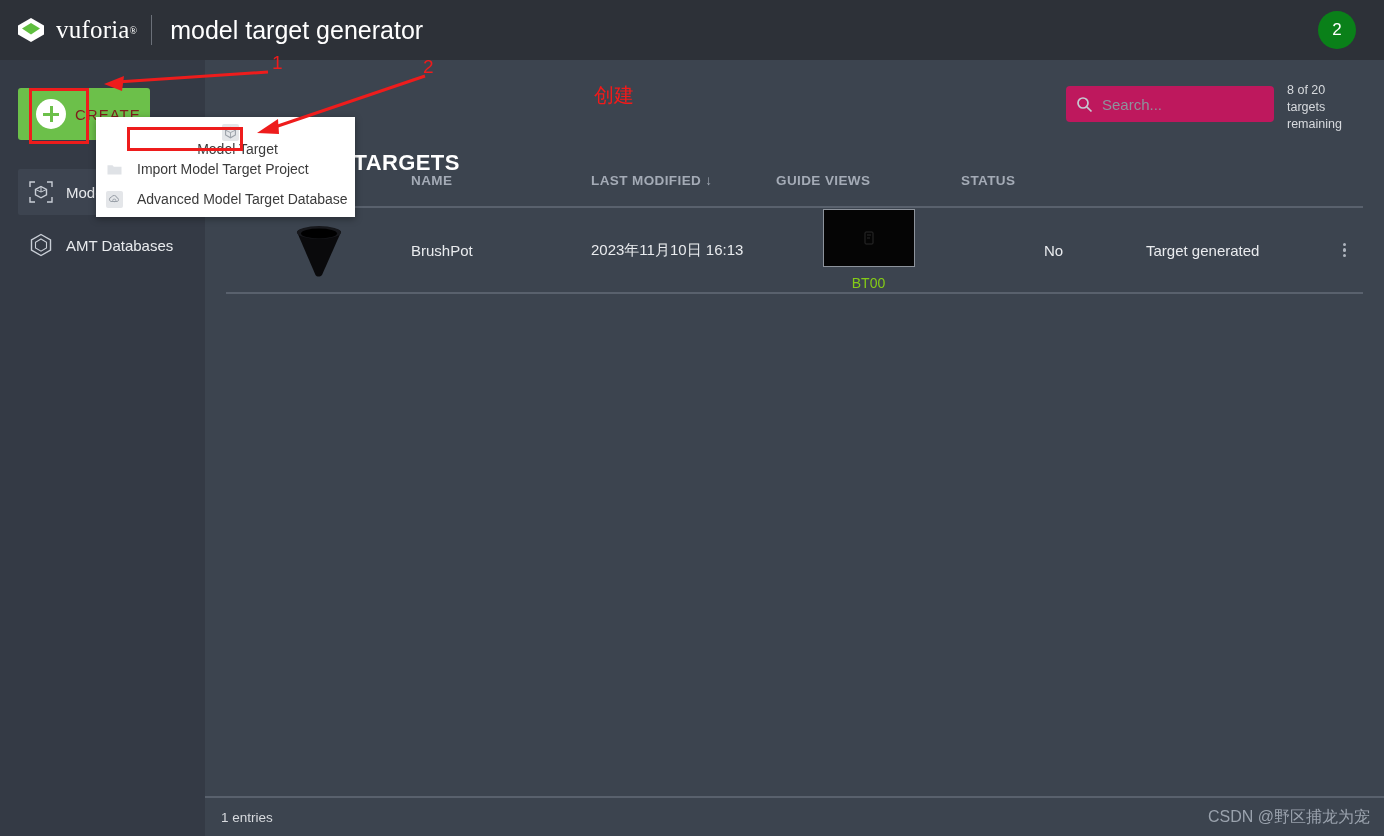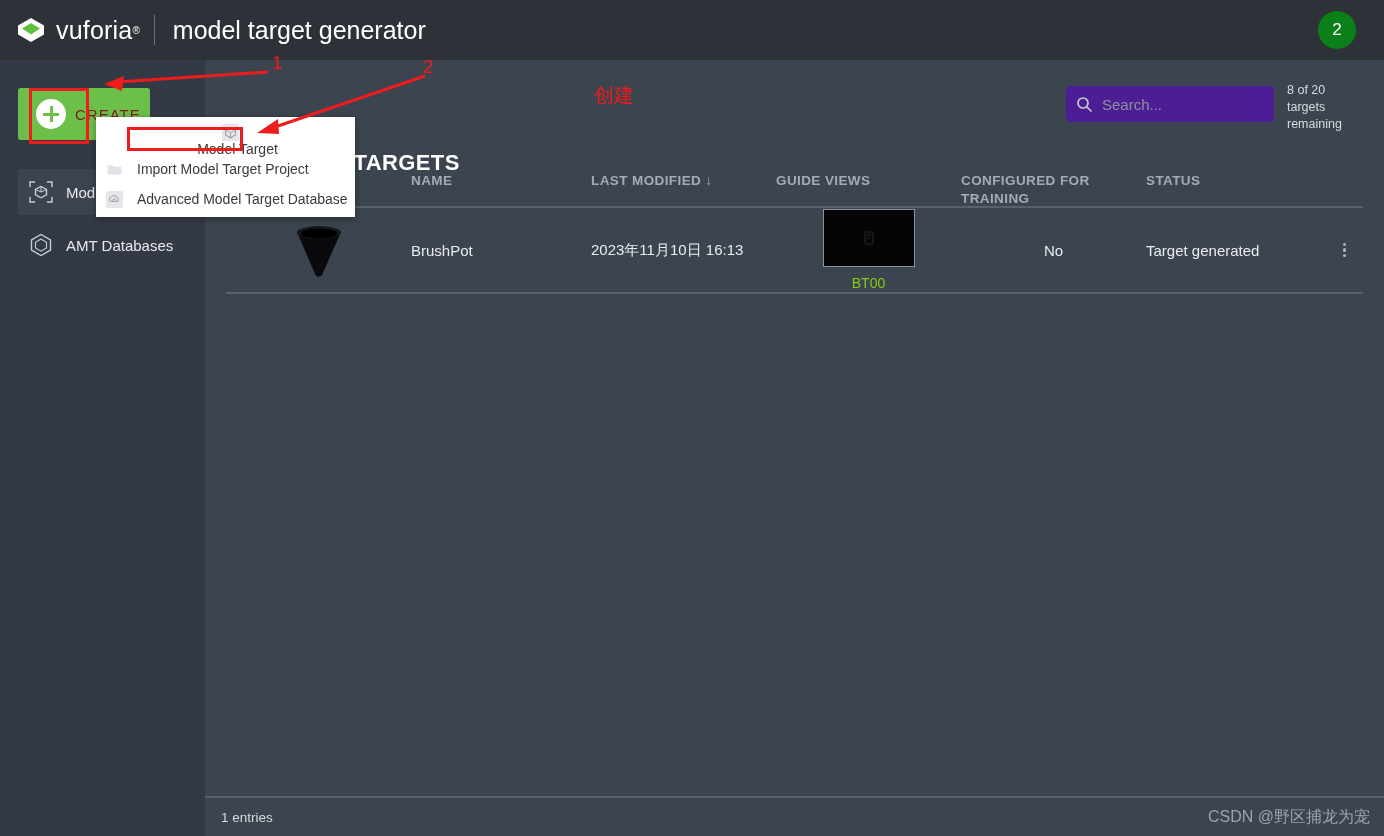--- a/index.html
+++ b/index.html
@@ -11,21 +11,21 @@
   }
   #app { position: relative; width: 1384px; height: 836px; }
 
   
   .topbar {
     position: absolute; left: 0; top: 0;
     width: 1384px; height: 60px;
     background: #2d3138;
     display: flex; align-items: center;
   }
-  .brand { display: flex; align-items: center; padding-left: 16px; }
+  .brand { display: flex; align-items: center; padding-left: 16px; font-family: Liberation Serif, serif; }
   .logo-mark { width: 30px; height: 30px; flex: 0 0 30px; }
   .brand-name {
     color: #ffffff; font-size: 25px; letter-spacing: .2px;
     margin-left: 10px; font-weight: 400;
   }
   .brand-reg { color:#ffffff; font-size: 10px; vertical-align: super; }
   .brand-sep {
     width: 1px; height: 30px; background: #6b7079;
     margin: 0 18px 0 14px;
   }
@@ -85,21 +85,21 @@
     width: 1179px; height: 776px;
     background: #3c444f;
   }
   .page-title {
     position: absolute; left: 21px; top: 90px;
     color: #ffffff; font-size: 22px; font-weight: bold; letter-spacing: .4px;
   }
   .search-wrap {
     position: absolute; left: 861px; top: 26px;
     width: 208px; height: 36px;
-    background: #4c1d95; border-radius: 4px;
+    background: #be185d; border-radius: 4px;
     display: flex; align-items: center;
   }
   .search-icon { margin-left: 10px; width: 17px; height: 17px; flex:0 0 17px; }
   .search-input {
     background: transparent; border: none; outline: none;
     color: #d4d7db; font-size: 15px; margin-left: 9px;
     font-family: "Liberation Sans", sans-serif; width: 150px;
   }
   .search-input::placeholder { color: #8d939c; }
   .targets-remaining {
@@ -263,21 +263,20 @@
     <div class="targets-remaining">8 of 20 targets remaining</div>
 
     <div class="table">
       <div class="thead">
         <div class="th c-thumb"></div>
         <div class="th c-name">NAME</div>
         <div class="th c-mod">
           <span>LAST MODIFIED</span><span class="sort-arrow">↓</span>
         </div>
         <div class="th c-guide">GUIDE VIEWS</div>
-        <div class="th c-conf">CONFIGURED FOR TRAINING</div>
         <div class="th c-stat">STATUS</div>
         <div class="th c-menu"></div>
       </div>
 
       <div class="trow">
         <div class="thumb-cell">
           <span class="model-thumb">
             <svg width="66" height="66" viewBox="0 0 66 66">
               <path d="M11 15 C11 9, 55 9, 55 15 L36 58 C34 60, 31 60, 29.5 58 Z" fill="#0a0a0c"></path>
               <ellipse cx="33" cy="15.5" rx="22" ry="6.5" fill="#17181c"></ellipse>

